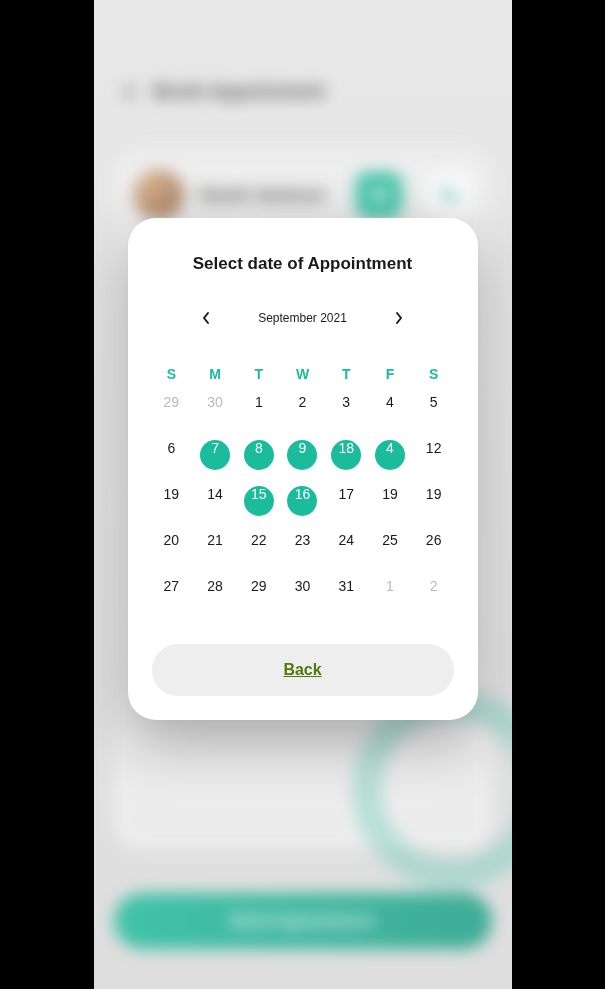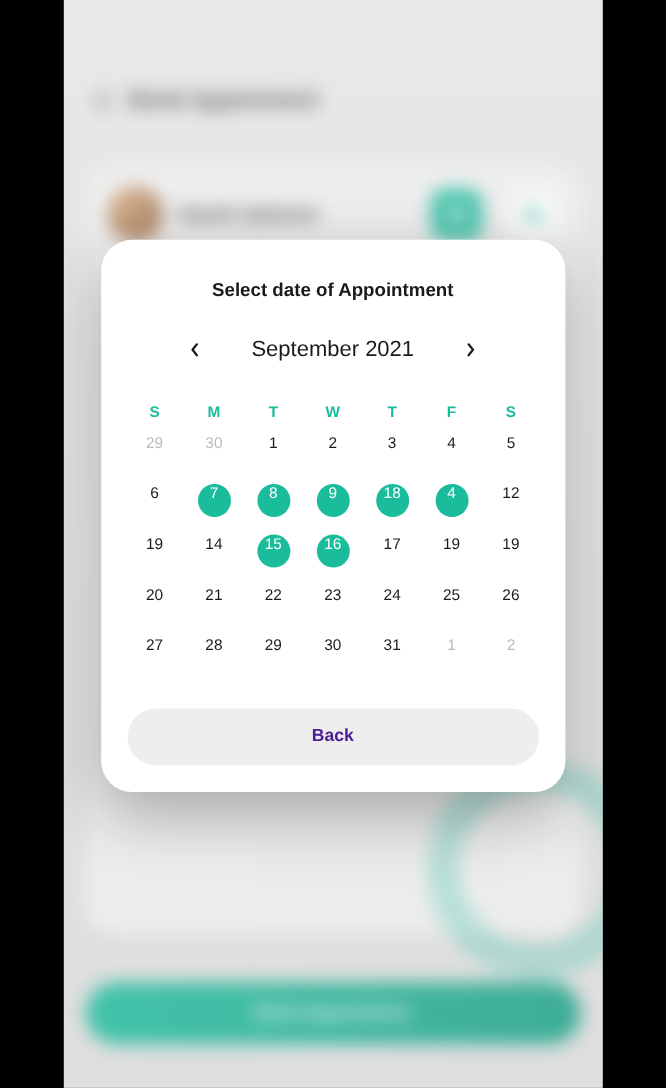--- a/index.html
+++ b/index.html
@@ -7,21 +7,21 @@
       font-family: -apple-system, BlinkMacSystemFont, 'Segoe UI', sans-serif;
       background: #000;
       width: 605px;
       height: 989px;
       display: flex;
       align-items: center;
       justify-content: center;
       overflow: hidden;
     }
     .phone-frame {
-      width: 490px;
+      width: 418px;
       height: 989px;
       background: linear-gradient(180deg, #e8e8e8 0%, #dedede 100%);
       position: relative;
       overflow: hidden;
     }
     .bg-blur {
       position: absolute;
       inset: 0;
       filter: blur(8px);
       opacity: 0.8;
@@ -128,21 +128,21 @@
       margin-bottom: 32px;
     }
     .month-nav {
       display: flex;
       align-items: center;
       justify-content: center;
       gap: 40px;
       margin-bottom: 28px;
     }
     .month-label {
-      font-size: 20px;
+      font-size: 12px;
       font-weight: 500;
       color: #1a1a1a;
     }
     .chevron {
       width: 24px;
       height: 24px;
       display: flex;
       align-items: center;
       justify-content: center;
       cursor: pointer;
@@ -203,21 +203,22 @@
       border: none;
       font-size: 16px;
       font-weight: 600;
       cursor: pointer;
       display: flex;
       align-items: center;
       justify-content: center;
     }
     .btn-back {
       background: #eee;
-      color: #4c1d95;
+      color: #4d7c0f;
+      text-decoration: underline;
     }
     .btn-next {
       background: linear-gradient(135deg, #1abc9c, #48c9b0);
       color: #fff;
     }
   </style>
 </head>
 <body>
 
 <div class="phone-frame">

